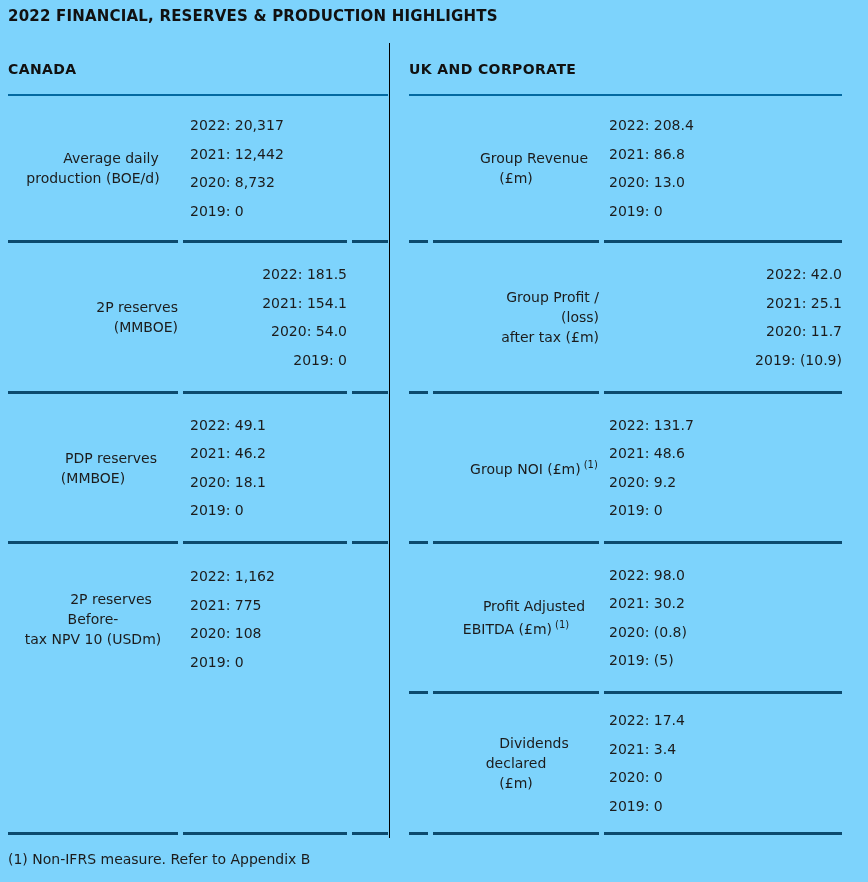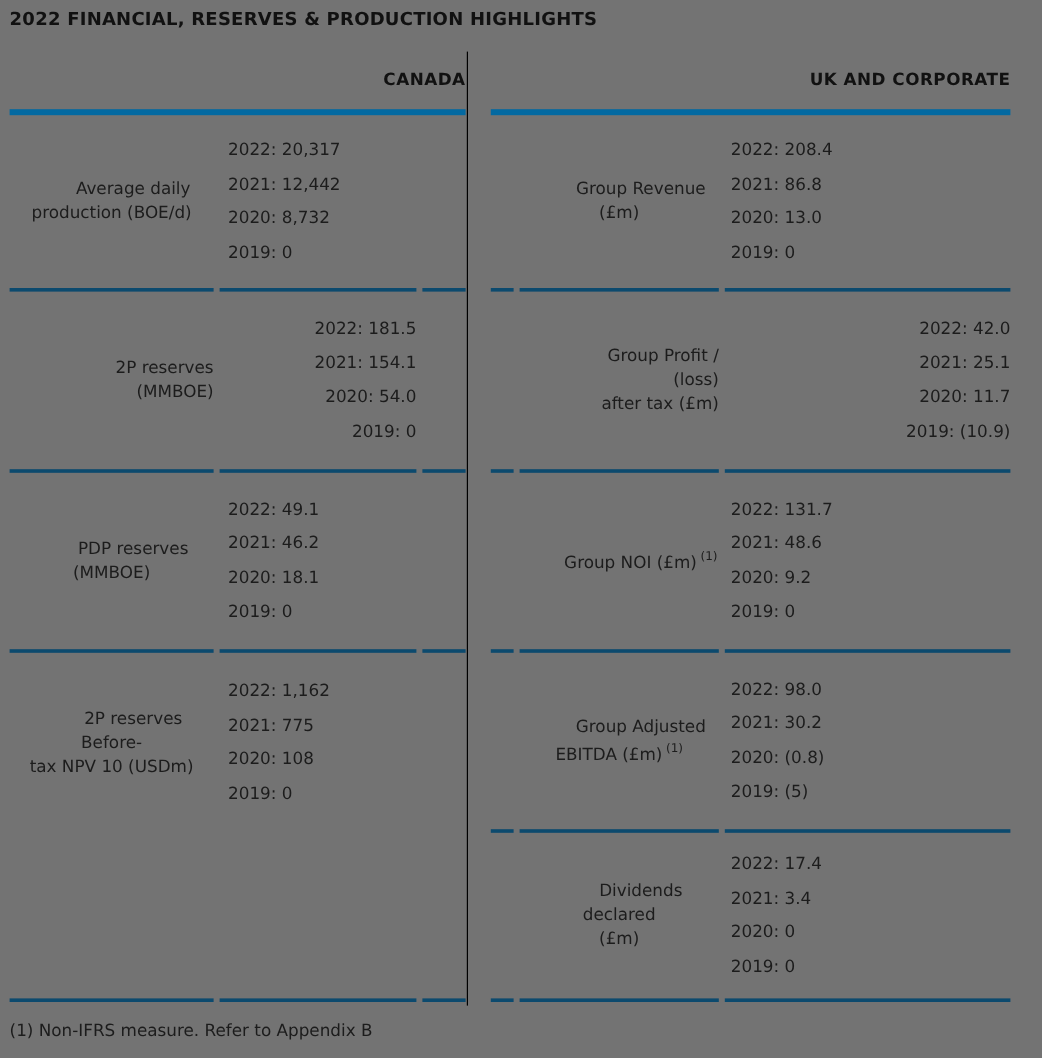--- a/index.html
+++ b/index.html
@@ -1,40 +1,40 @@
 <!DOCTYPE html>
 <html><head>
 <meta charset="utf-8">
 <style>
   html, body { margin: 0; padding: 0; background: #ffffff; }
   body {
     width: 868px; height: 882px;
     font-family: "DejaVu Sans", "Liberation Sans", sans-serif;
     color: #1c1c1c;
   }
-  .page { position: relative; width: 868px; height: 882px; background: #737373; overflow: hidden; }
+  .page { position: relative; width: 868px; height: 882px; background: #7dd3fc; overflow: hidden; }
 
   .title {
     position: absolute; left: 8px; top: 7px;
     font-size: 15px; font-weight: bold; letter-spacing: 0.2px;
     color: #111;
   }
 
   table.tbl {
     position: absolute; top: 43px;
     border-collapse: separate; border-spacing: 5px 0;
     table-layout: fixed;
   }
   table.tbl.canada { left: 3px; }
   table.tbl.uk     { left: 404px; }
 
   th, td { padding: 0; box-sizing: border-box; font-size: 14px; vertical-align: middle; }
   th.hdr {
-    font-size: 14px; font-weight: bold; text-align: right; letter-spacing: 0.4px;
-    border-bottom: 5px solid #0369a1; height: 53px; color: #111;
+    font-size: 14px; font-weight: bold; text-align: left; letter-spacing: 0.4px;
+    border-bottom: 2px solid #0369a1; height: 53px; color: #111;
   }
   td.bb { border-bottom: 3px solid #0c4a6e; }
 
   tr.r1 > td { height: 147px; }
   tr.r2 > td { height: 151px; text-align: right; }
   tr.r3 > td { height: 150px; }
   tr.r4 > td { height: 150px; }
   tr.r5 > td { height: 141px; }
 
   td.label { text-align: center; line-height: 20px; }
@@ -165,21 +165,21 @@
         <td class="label bb"><span class="lbl-text">Group NOI (£m)</span><sup class="sup">(1)</sup></td>
         <td class="values bb">
           <div class="vline">2022: 131.7</div>
           <div class="vline">2021: 48.6</div>
           <div class="vline">2020: 9.2</div>
           <div class="vline">2019: 0</div>
         </td>
       </tr>
       <tr class="r4">
         <td class="bb"></td>
-        <td class="label bb"><span class="lbl-text">Group Adjusted
+        <td class="label bb"><span class="lbl-text">Profit Adjusted
 EBITDA (£m)</span><sup class="sup">(1)</sup></td>
         <td class="values bb">
           <div class="vline">2022: 98.0</div>
           <div class="vline">2021: 30.2</div>
           <div class="vline">2020: (0.8)</div>
           <div class="vline">2019: (5)</div>
         </td>
       </tr>
       <tr class="r5">
         <td class="bb"></td>

